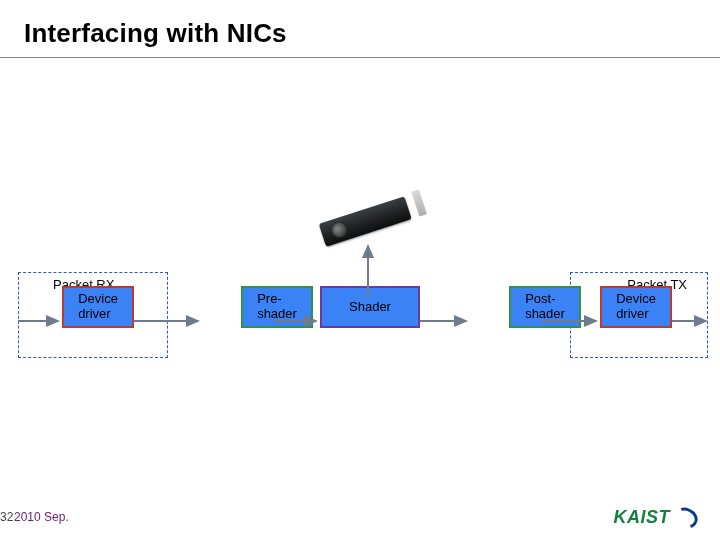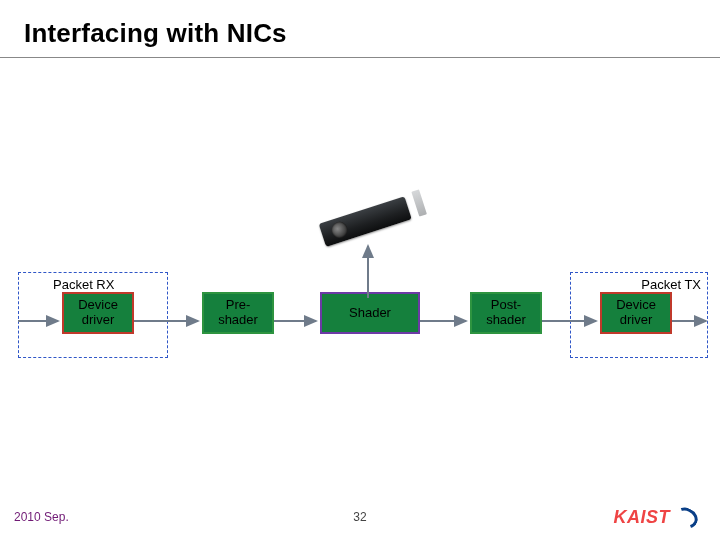--- a/index.html
+++ b/index.html
@@ -72,38 +72,38 @@
   .tx-box   { left: 570px; top: 272px; width: 138px; height: 86px; }
 
   .box-label {
     position: absolute;
     top: 4px;
     font-size: 13px;
     font-family: Verdana, Arial, sans-serif;
     margin-left: 28px;
   }
   .rx-label { left: 6px; }
-  .tx-label { right: 6px; }
+  .tx-label { right: 20px; }
 
   .stage {
     position: absolute;
-    top: 292px;
+    top: 286px;
     height: 42px;
     display: flex;
     align-items: center;
     justify-content: center;
-    text-align: center;
+    text-align: left;
     font-size: 13px;
     font-family: Verdana, Arial, sans-serif;
     line-height: 1.15;
-    background: #15803d;
+    background: #3b82f6;
     box-sizing: border-box;
   }
   .red-border    { border: 2px solid #c0392b; width: 72px; }
-  .green-border  { border: 2px solid #2e9440; width: 72px; }
+  .green-border  { border: 2px solid #2e9440; width: 72px; margin-left: 39px; }
   .purple-border { border: 2px solid #6c3aa6; width: 100px; }
 
   .s1 { left: 62px; }
   .s2 { left: 202px; }
   .s3 { left: 320px; }
   .s4 { left: 470px; }
   .s5 { left: 600px; }
 
   svg.arrows {
     position: absolute;
@@ -116,34 +116,34 @@
     position: absolute;
     left: 14px;
     bottom: 16px;
     font-size: 12px;
     color: #701a75;
   }
   .page-num {
     position: absolute;
     left: 0; right: 0;
     bottom: 16px;
-    text-align: center;
+    text-align: left;
     font-size: 12px;
     color: #444;
   }
   .logo {
     position: absolute;
     right: 22px;
     bottom: 12px;
     font-family: Arial, sans-serif;
     font-weight: 900;
     font-style: italic;
     font-size: 18px;
     letter-spacing: 0.5px;
-    color: #ef4444;
+    color: #15803d;
     display: flex;
     align-items: center;
     gap: 4px;
   }
   .logo .swoosh {
     width: 18px; height: 14px;
     border: 3px solid #0a3f87;
     border-left-color: transparent;
     border-bottom-color: transparent;
     border-radius: 50%;

